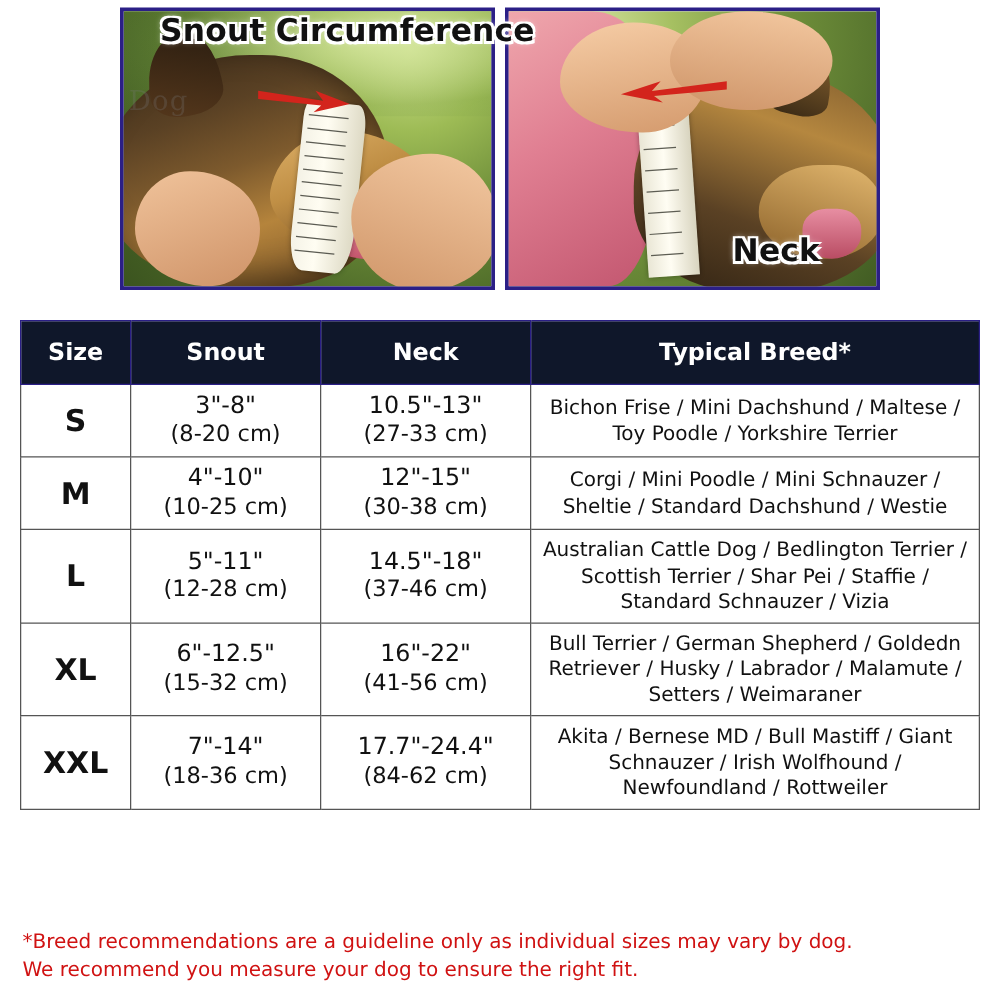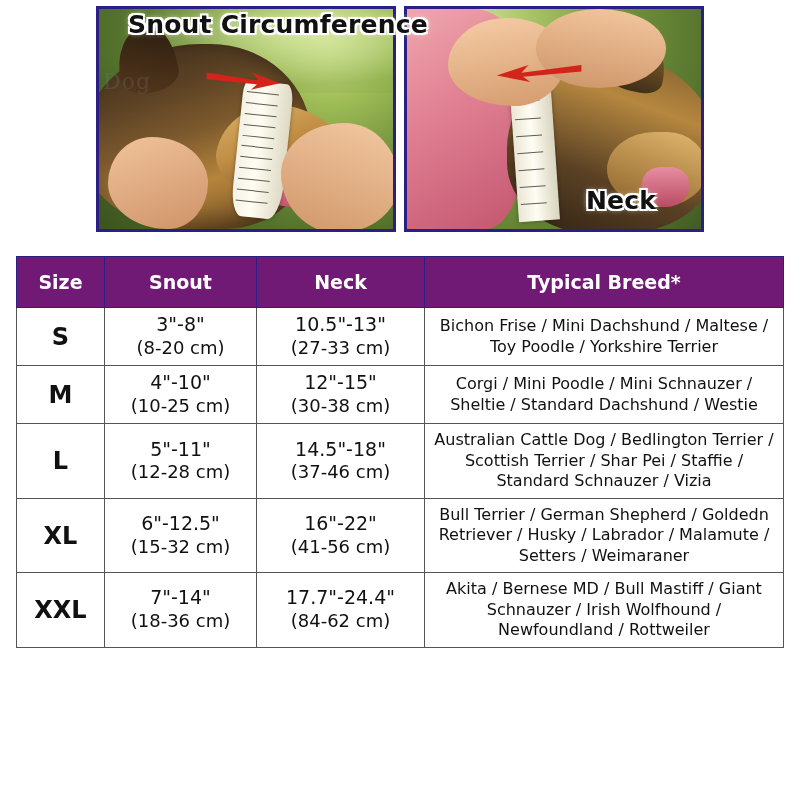--- a/index.html
+++ b/index.html
@@ -176,21 +176,21 @@
     position: absolute;
     left: 16px; top: 256px;
     width: 768px;
   }
   table.size-table {
     width: 100%;
     border-collapse: collapse;
     table-layout: fixed;
   }
   table.size-table th {
-    background: #701a75;
+    background: #0f172a;
     color: #ffffff;
     font-size: 19px;
     font-weight: bold;
     padding: 14px 4px;
     border: 1px solid #2b1f86;
     text-align: center;
   }
   table.size-table td {
     border: 1px solid #555555;
     text-align: center;
@@ -361,14 +361,18 @@
           <td>
             <div class="meas-in">17.7"-24.4"</div>
             <div class="meas-cm">(84-62 cm)</div>
           </td>
           <td class="cell-breed">Akita / Bernese MD / Bull Mastiff / Giant Schnauzer / Irish Wolfhound / Newfoundland / Rottweiler</td>
         </tr>
       </tbody>
     </table>
   </div>
 
+  <div class="footnote">
+    <div>*Breed recommendations are a guideline only as individual sizes may vary by dog.</div>
+    <div>We recommend you measure your dog to ensure the right fit.</div>
+  </div>
 
 </div>
 
 </body></html>

